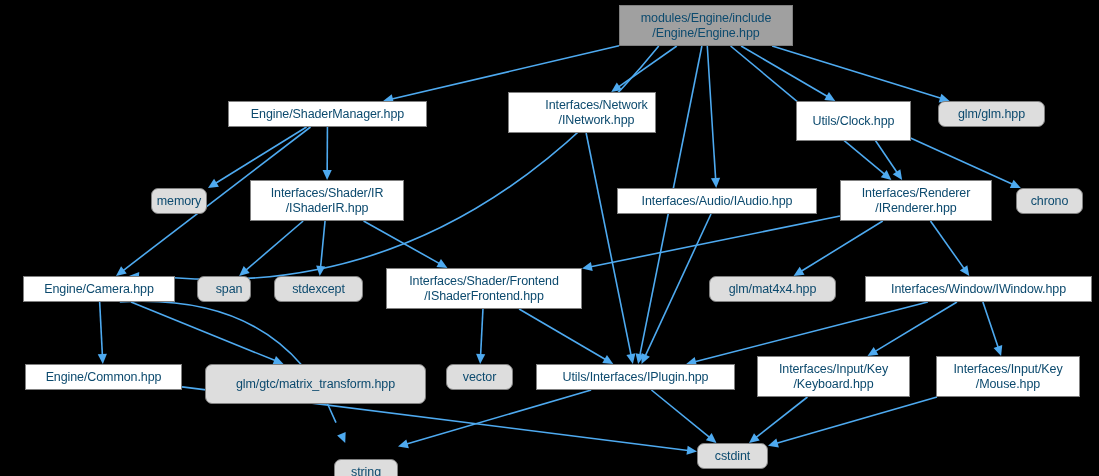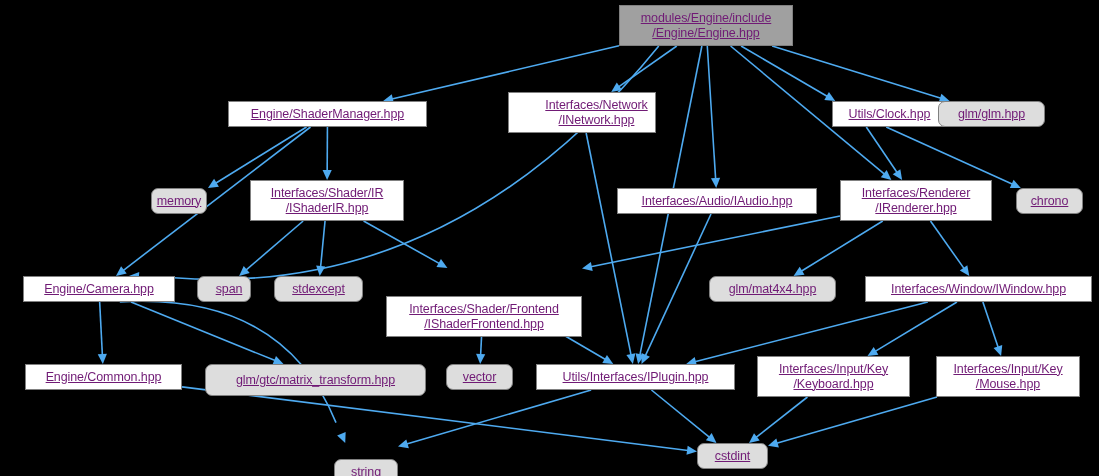--- a/index.html
+++ b/index.html
@@ -23,27 +23,26 @@
     height: 476px;
   }
   .node-box {
     position: absolute;
     box-sizing: border-box;
     border: 1px solid #808080;
     display: flex;
     align-items: center;
     justify-content: center;
     text-align: center;
-    color: #701a75;
+    color: #0c4a6e;
     font-size: 12.5px;
     line-height: 15px;
     letter-spacing: -0.1px;
     white-space: pre-line;
     padding: 0 3px;
-    text-decoration: underline;
   }
   .node-box.fill-white { background: #ffffff; }
   .node-box.fill-gray  { background: #dddddd; border-radius: 7px; }
   .node-box.fill-root  { background: #a0a0a0; }
   .edge-path {
     fill: none;
     stroke: #4eaaf0;
     stroke-width: 1.6;
   }
   .edge-head {
@@ -192,38 +191,38 @@
         <path class="edge-path" d="M 936.9591194968554 397 L 776.6471711700232 443.26061666781544"></path>
         <polygon class="edge-head" points="768,445.7558983666062 776.3326017650883,438.56369788104905 778.8833341682965,447.40302841040614"></polygon>
       </g>
     </svg>
   <div id="nodes-layer">
       <div class="node-box fill-root" style="left: 619px; top: 5px; width: 174px; height: 41px;">modules/Engine/include
 /Engine/Engine.hpp</div>
       <div class="node-box fill-white" style="left: 228px; top: 101px; width: 199px; height: 26px;">Engine/ShaderManager.hpp</div>
       <div class="node-box fill-white" style="left: 508px; top: 92px; width: 148px; height: 41px; padding-left: 32px;">Interfaces/Network
 /INetwork.hpp</div>
-      <div class="node-box fill-white" style="left: 832px; top: 101px; width: 115px; height: 26px;">Utils/Clock.hpp</div>
+      <div class="node-box fill-white" style="left: 796px; top: 101px; width: 115px; height: 40px;">Utils/Clock.hpp</div>
       <div class="node-box fill-gray" style="left: 938px; top: 101px; width: 107px; height: 26px;">glm/glm.hpp</div>
       <div class="node-box fill-gray" style="left: 151px; top: 188px; width: 56px; height: 26px;">memory</div>
       <div class="node-box fill-white" style="left: 250px; top: 180px; width: 154px; height: 41px;">Interfaces/Shader/IR
 /IShaderIR.hpp</div>
       <div class="node-box fill-white" style="left: 617px; top: 188px; width: 200px; height: 26px;">Interfaces/Audio/IAudio.hpp</div>
       <div class="node-box fill-white" style="left: 840px; top: 180px; width: 152px; height: 41px;">Interfaces/Renderer
 /IRenderer.hpp</div>
       <div class="node-box fill-gray" style="left: 1016px; top: 188px; width: 67px; height: 26px;">chrono</div>
       <div class="node-box fill-white" style="left: 23px; top: 276px; width: 152px; height: 26px;">Engine/Camera.hpp</div>
       <div class="node-box fill-gray" style="left: 197px; top: 276px; width: 54px; height: 26px; padding-left: 13px;">span</div>
       <div class="node-box fill-gray" style="left: 274px; top: 276px; width: 89px; height: 26px;">stdexcept</div>
-      <div class="node-box fill-white" style="left: 386px; top: 268px; width: 196px; height: 41px; margin-top: 28px;">Interfaces/Shader/Frontend
+      <div class="node-box fill-white" style="left: 386px; top: 268px; width: 196px; height: 41px;">Interfaces/Shader/Frontend
 /IShaderFrontend.hpp</div>
       <div class="node-box fill-gray" style="left: 709px; top: 276px; width: 127px; height: 26px;">glm/mat4x4.hpp</div>
       <div class="node-box fill-white" style="left: 865px; top: 276px; width: 227px; height: 26px;">Interfaces/Window/IWindow.hpp</div>
       <div class="node-box fill-white" style="left: 25px; top: 364px; width: 157px; height: 26px;">Engine/Common.hpp</div>
-      <div class="node-box fill-gray" style="left: 205px; top: 364px; width: 221px; height: 32px;">glm/gtc/matrix_transform.hpp</div>
+      <div class="node-box fill-gray" style="left: 205px; top: 364px; width: 221px; height: 40px;">glm/gtc/matrix_transform.hpp</div>
       <div class="node-box fill-gray" style="left: 446px; top: 364px; width: 67px; height: 26px;">vector</div>
       <div class="node-box fill-white" style="left: 536px; top: 364px; width: 199px; height: 26px;">Utils/Interfaces/IPlugin.hpp</div>
       <div class="node-box fill-white" style="left: 757px; top: 356px; width: 153px; height: 41px;">Interfaces/Input/Key
 /Keyboard.hpp</div>
       <div class="node-box fill-white" style="left: 936px; top: 356px; width: 144px; height: 41px;">Interfaces/Input/Key
 /Mouse.hpp</div>
       <div class="node-box fill-gray" style="left: 334px; top: 443px; width: 64px; height: 26px; margin-top: 16px;">string</div>
       <div class="node-box fill-gray" style="left: 697px; top: 443px; width: 71px; height: 26px;">cstdint</div>
     </div>
 </div>

